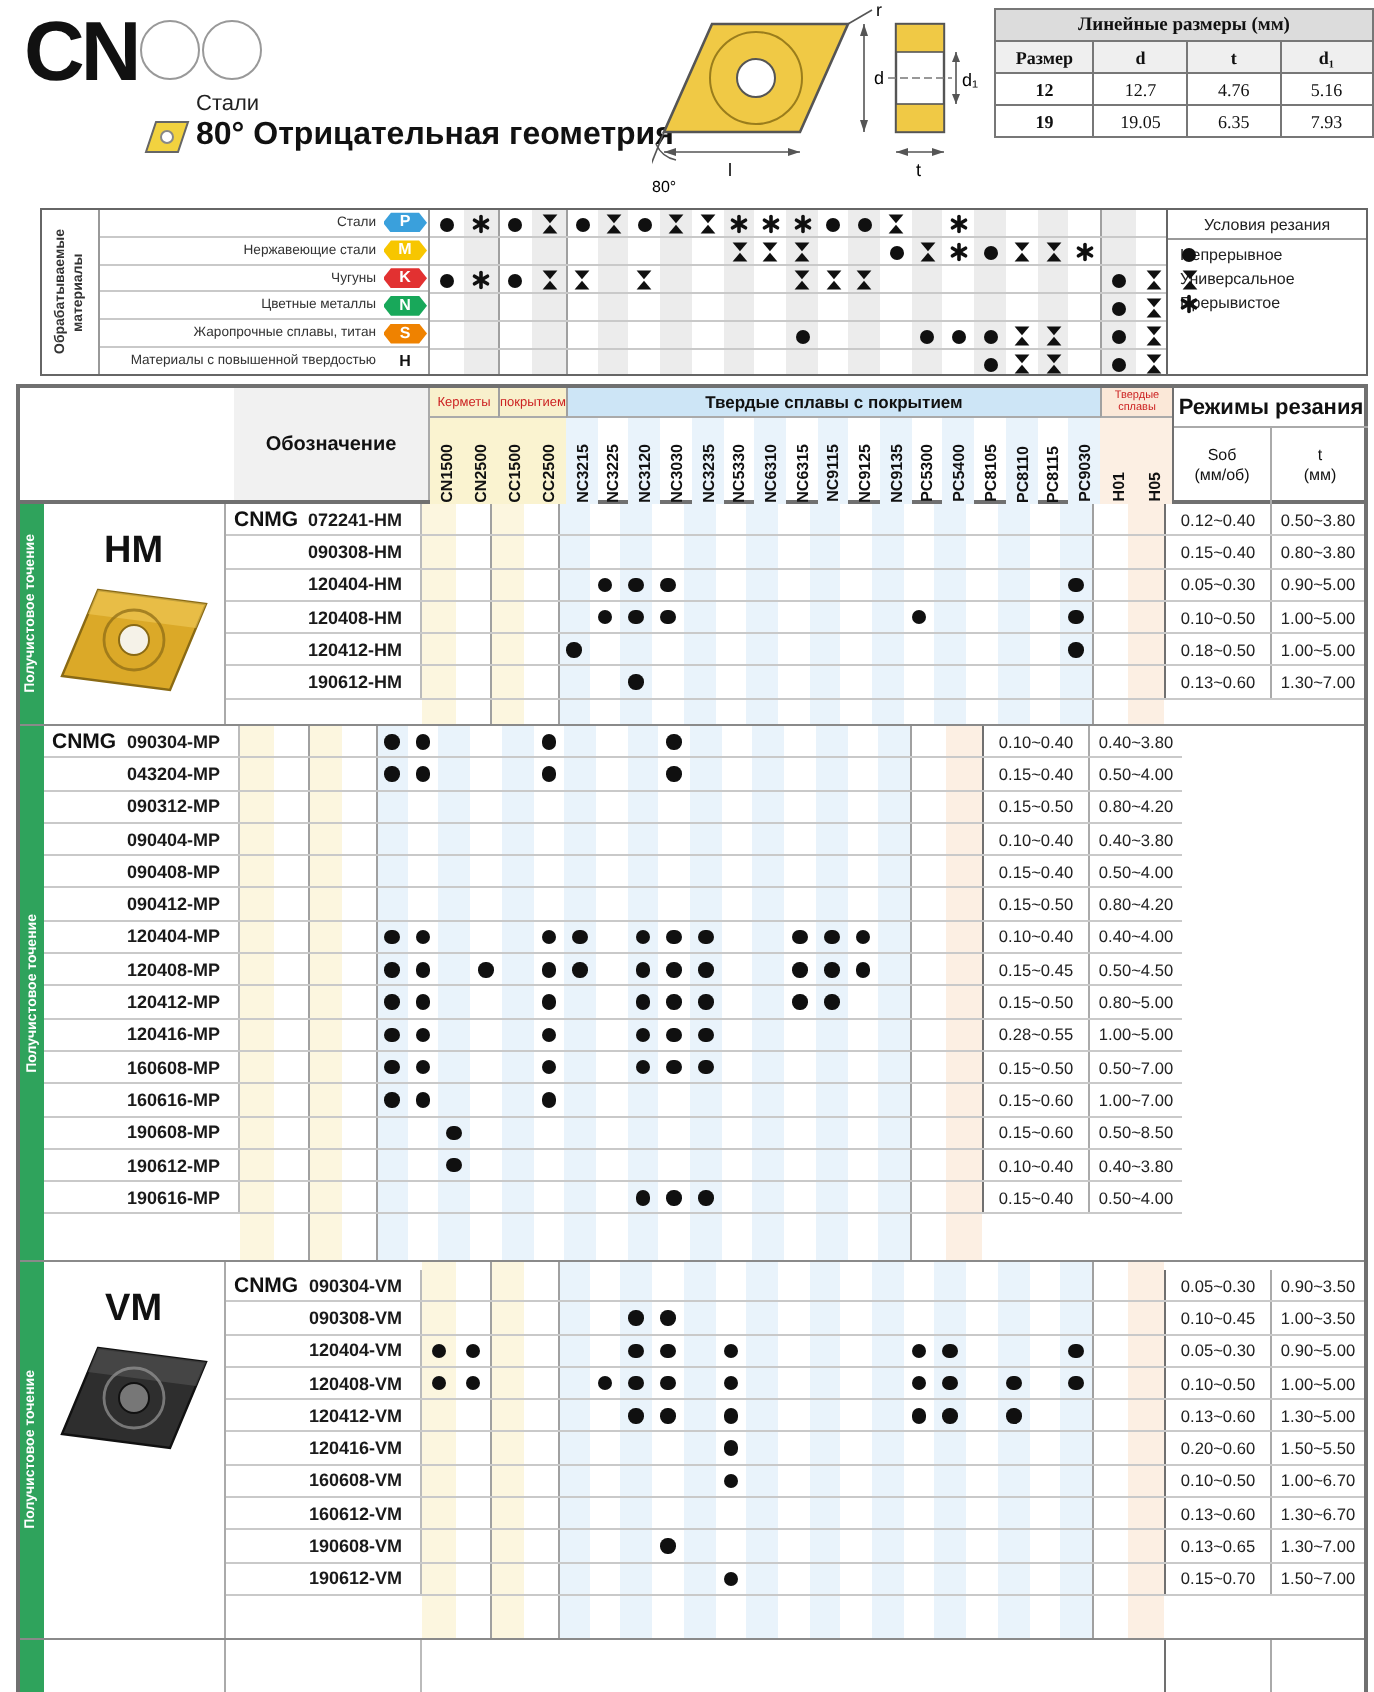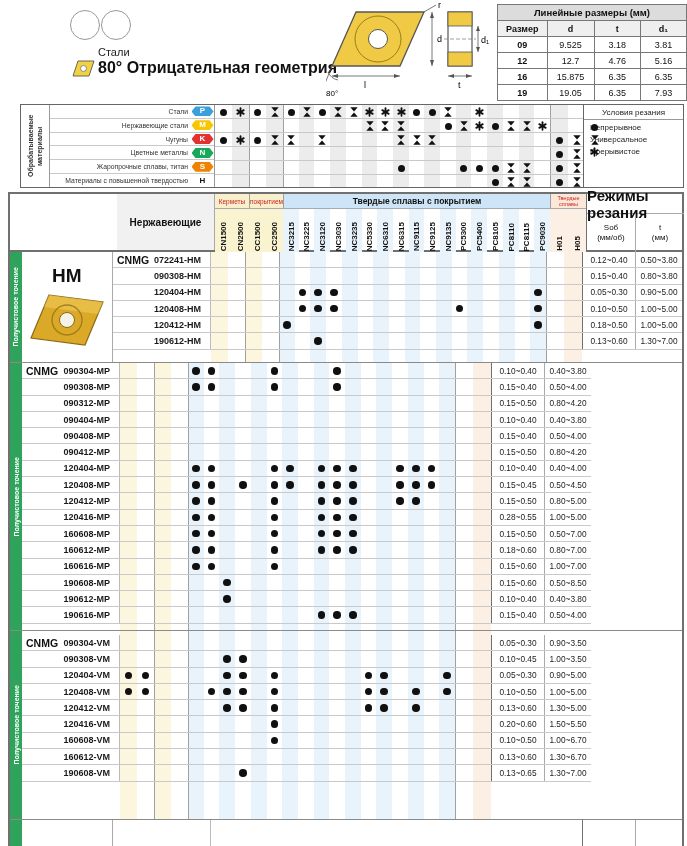--- a/index.html
+++ b/index.html
@@ -7,21 +7,21 @@
         font-family:"Liberation Sans",sans-serif;color:#111;}
   
   .cn-title{position:absolute;left:12px;top:2px;font-size:42px;font-weight:900;letter-spacing:-2px;}
   .ph-circle{position:absolute;top:10px;width:28px;height:28px;border:1px solid #999;border-radius:50%;}
   .c1{left:70px}.c2{left:101px}
   .shape-label{position:absolute;left:98px;top:46px;font-size:11px;color:#222;}
   .geom-label{position:absolute;left:98px;top:59px;font-size:16px;font-weight:bold;}
   .shape-icon{position:absolute;left:72px;top:60px;}
   
   .dim-table{position:absolute;left:497px;top:4px;border-collapse:collapse;}
-  .dim-table td,.dim-table th{border:1px solid #777;font-size:9px;text-align:center;padding:1px 2px;height:13px;}
+  .dim-table td,.dim-table th{border:1px solid #777;font-size:9px;text-align:center;padding:1px 2px;height:13px;font-family:Liberation Serif, serif;}
   .dim-table .ttl{background:#dcdcdc;font-weight:bold;font-size:9.5px;}
   .dim-table .hdr{background:#efefef;font-weight:bold;}
   .dim-table .szc{font-weight:bold;width:46px;}
   .dim-table td{width:44px;background:#fff;}
   
   .diagram{position:absolute;left:326px;top:2px;}
   
   .mat-box{position:absolute;left:20px;top:104px;width:564px;height:84px;border:1px solid #666;box-sizing:border-box;display:flex;}
   .mat-axis{width:28px;border-right:1px solid #999;display:flex;align-items:center;justify-content:center;}
   .mat-axis span{writing-mode:vertical-rl;transform:rotate(180deg);font-size:7px;font-weight:bold;color:#333;text-align:center;line-height:1.3;}
@@ -54,21 +54,21 @@
   .h-grid{position:absolute;left:205px;top:0;width:371px;height:100%;padding-left:44px;}
   .g-band{position:absolute;top:0;height:15px;box-sizing:border-box;display:flex;align-items:center;justify-content:center;border-bottom:1px solid #aaa;}
   .g-cermet{left:0;width:34px;background:#f8f0cc;color:#c22;font-size:6.5px;}
   .g-ccermet{left:34px;width:34px;background:#f8f0cc;color:#c22;font-size:6.5px;border-left:1px solid #a0a0a0;}
   .g-carbide{left:68px;width:267px;background:#cde5f6;font-size:8.5px;font-weight:bold;border-left:1px solid #a0a0a0;}
   .g-uncoated{left:335px;width:36px;background:#fbe8d8;color:#c22;font-size:5.5px;line-height:1.1;border-left:1px solid #a0a0a0;text-align:center;flex-direction:column;}
   .col-labels{position:absolute;left:0;top:15px;width:371px;height:43px;}
   .col-lab{position:absolute;top:0;height:43px;display:flex;align-items:flex-end;justify-content:center;box-sizing:border-box;}
   .col-lab span{writing-mode:vertical-rl;transform:rotate(180deg);font-size:8px;font-weight:bold;white-space:nowrap;margin-bottom:1px;}
   .h-modes{position:absolute;left:576px;top:0;width:98px;height:100%;border-left:1px solid #707070;box-sizing:border-box;}
-  .modes-title{height:20px;display:flex;align-items:center;justify-content:center;font-size:15px;font-weight:bold;border-bottom:1px solid #aaa;box-sizing:border-box;}
+  .modes-title{height:20px;display:flex;align-items:center;justify-content:center;font-size:11px;font-weight:bold;border-bottom:1px solid #aaa;box-sizing:border-box;}
   .modes-sub{display:flex;height:38px;}
   .sub-cell{flex:1;display:flex;flex-direction:column;align-items:center;justify-content:center;font-size:8px;line-height:1.25;}
   .sub-cell:last-child{border-left:1px solid #aaa;}
   
   .section{display:flex;border-bottom:1.5px solid #8a8a8a;box-sizing:border-box;position:relative;}
   .sidebar{width:12px;background:#2fa35c;display:flex;align-items:center;justify-content:center;}
   .sidebar span{writing-mode:vertical-rl;transform:rotate(180deg);color:#fff;font-size:7px;font-weight:bold;white-space:nowrap;}
   .smp-cell{width:95px;border-right:1px solid #aaa;box-sizing:border-box;display:flex;flex-direction:column;align-items:center;background:#fff;}
   .smp-label{font-size:19px;font-weight:bold;margin-top:14px;line-height:1;}
   .labelrow{display:flex;align-items:center;gap:3px;margin-top:14px;}
@@ -89,20 +89,21 @@
   .filler{flex:1;}
   .dot{position:absolute;width:7.5px;height:7.5px;border-radius:50%;background:#101010;top:4px;}
   
   .stub{display:flex;height:28px;}
 </style>
 </head>
 <body>
 
 <div class="page">
 
+  <div class="cn-title">CN</div>
   <div class="ph-circle c1"></div>
   <div class="ph-circle c2"></div>
   <div class="shape-label">Стали</div>
   <div class="shape-icon">
     <svg width="23" height="17" viewBox="0 0 23 17">
         <polygon points="6,1 22,1 17,16 1,16" fill="#f2d23f" stroke="#666" stroke-width="1"></polygon>
         <circle cx="11.5" cy="8.5" r="3" fill="#fff" stroke="#888"></circle>
       </svg>
   </div>
   <div class="geom-label">80° Отрицательная геометрия</div>
@@ -145,36 +146,24 @@
         <tr>
           <th class="ttl" colspan="4">Линейные размеры (мм)</th>
         </tr>
         <tr>
           <th class="hdr">Размер</th>
           <th class="hdr">d</th>
           <th class="hdr">t</th>
           <th class="hdr">d₁</th>
         </tr>
         <tr>
-          <td class="szc">09</td>
-          <td>9.525</td>
-          <td>3.18</td>
-          <td>3.81</td>
-        </tr>
-        <tr>
           <td class="szc">12</td>
           <td>12.7</td>
           <td>4.76</td>
           <td>5.16</td>
-        </tr>
-        <tr>
-          <td class="szc">16</td>
-          <td>15.875</td>
-          <td>6.35</td>
-          <td>6.35</td>
         </tr>
         <tr>
           <td class="szc">19</td>
           <td>19.05</td>
           <td>6.35</td>
           <td>7.93</td>
         </tr>
       </tbody>
   </table>
 
@@ -558,21 +547,21 @@
               </g>
             </svg>
           </span>
           <span>Прерывистое</span>
         </div>
       </div>
   </div>
 
   <div class="main-box">
     <div class="thead">
-      <div class="h-des">Нержавеющие</div>
+      <div class="h-des">Обозначение</div>
       <div class="h-grid">
         <div class="g-band g-cermet">Керметы</div>
         <div class="g-band g-ccermet">покрытием</div>
         <div class="g-band g-carbide">Твердые сплавы с покрытием</div>
         <div class="g-band g-uncoated">
           <span>Твердые</span>
             <span>сплавы</span>
         </div>
         <div class="col-labels" id="col-labels">
             <div class="col-lab" style="left: 0px; width: 17px; background: rgb(250, 243, 208);">
@@ -813,21 +802,21 @@
                 <span class="dot" style="left: 72.25px;"></span>
                 <span class="dot" style="left: 87.75px;"></span>
                 <span class="dot" style="left: 150.75px;"></span>
                 <span class="dot" style="left: 213.25px;"></span>
               </div>
               <div class="t-feed">0.10~0.40</div>
               <div class="t-dep">0.40~3.80</div>
             </div>
             <div class="trow">
               <div class="t-name">
-                <span class="t-size">090308-MP</span>
+                <span class="t-size">043204-MP</span>
               </div>
               <div class="t-grid">
                 <span class="dot" style="left: 72.25px;"></span>
                 <span class="dot" style="left: 87.75px;"></span>
                 <span class="dot" style="left: 150.75px;"></span>
                 <span class="dot" style="left: 213.25px;"></span>
               </div>
               <div class="t-feed">0.15~0.40</div>
               <div class="t-dep">0.50~4.00</div>
             </div>
@@ -944,83 +933,77 @@
                 <span class="dot" style="left: 150.75px;"></span>
                 <span class="dot" style="left: 197.75px;"></span>
                 <span class="dot" style="left: 213.25px;"></span>
                 <span class="dot" style="left: 229.25px;"></span>
               </div>
               <div class="t-feed">0.15~0.50</div>
               <div class="t-dep">0.50~7.00</div>
             </div>
             <div class="trow">
               <div class="t-name">
-                <span class="t-size">160612-MP</span>
+                <span class="t-size">160616-MP</span>
               </div>
               <div class="t-grid">
                 <span class="dot" style="left: 72.25px;"></span>
                 <span class="dot" style="left: 87.75px;"></span>
                 <span class="dot" style="left: 150.75px;"></span>
+              </div>
+              <div class="t-feed">0.15~0.60</div>
+              <div class="t-dep">1.00~7.00</div>
+            </div>
+            <div class="trow">
+              <div class="t-name">
+                <span class="t-size">190608-MP</span>
+              </div>
+              <div class="t-grid">
+                <span class="dot" style="left: 103.25px;"></span>
+              </div>
+              <div class="t-feed">0.15~0.60</div>
+              <div class="t-dep">0.50~8.50</div>
+            </div>
+            <div class="trow">
+              <div class="t-name">
+                <span class="t-size">190612-MP</span>
+              </div>
+              <div class="t-grid">
+                <span class="dot" style="left: 103.25px;"></span>
+              </div>
+              <div class="t-feed">0.10~0.40</div>
+              <div class="t-dep">0.40~3.80</div>
+            </div>
+            <div class="trow">
+              <div class="t-name">
+                <span class="t-size">190616-MP</span>
+              </div>
+              <div class="t-grid">
                 <span class="dot" style="left: 197.75px;"></span>
                 <span class="dot" style="left: 213.25px;"></span>
                 <span class="dot" style="left: 229.25px;"></span>
               </div>
-              <div class="t-feed">0.18~0.60</div>
-              <div class="t-dep">0.80~7.00</div>
-            </div>
-            <div class="trow">
-              <div class="t-name">
-                <span class="t-size">160616-MP</span>
-              </div>
-              <div class="t-grid">
-                <span class="dot" style="left: 72.25px;"></span>
-                <span class="dot" style="left: 87.75px;"></span>
-                <span class="dot" style="left: 150.75px;"></span>
-              </div>
-              <div class="t-feed">0.15~0.60</div>
-              <div class="t-dep">1.00~7.00</div>
-            </div>
-            <div class="trow">
-              <div class="t-name">
-                <span class="t-size">190608-MP</span>
-              </div>
-              <div class="t-grid">
-                <span class="dot" style="left: 103.25px;"></span>
-              </div>
-              <div class="t-feed">0.15~0.60</div>
-              <div class="t-dep">0.50~8.50</div>
-            </div>
-            <div class="trow">
-              <div class="t-name">
-                <span class="t-size">190612-MP</span>
-              </div>
-              <div class="t-grid">
-                <span class="dot" style="left: 103.25px;"></span>
-              </div>
-              <div class="t-feed">0.10~0.40</div>
-              <div class="t-dep">0.40~3.80</div>
-            </div>
-            <div class="trow">
-              <div class="t-name">
-                <span class="t-size">190616-MP</span>
-              </div>
-              <div class="t-grid">
-                <span class="dot" style="left: 197.75px;"></span>
-                <span class="dot" style="left: 213.25px;"></span>
-                <span class="dot" style="left: 229.25px;"></span>
-              </div>
               <div class="t-feed">0.15~0.40</div>
               <div class="t-dep">0.50~4.00</div>
             </div>
             <div class="filler" style="z-index: 1;"></div>
           </div>
         </div>
         <div class="section" style="height: 189px;">
           <div class="sidebar">
             <span>Получистовое точение</span>
+          </div>
+          <div class="smp-cell">
+            <div class="smp-label">VM</div>
+            <div style="margin-top: 8px;"><svg width="76" height="54" viewBox="0 0 76 54">
+                <polygon points="20,2 74,9 56,52 2,45" fill="#2e2e2e" stroke="#111" stroke-width="1.2"></polygon>
+                <polygon points="20,2 74,9 69,21 15,14" fill="#5a5a5a" opacity="0.55"></polygon>
+                <circle cx="38" cy="27" r="15" fill="none" stroke="#999" stroke-width="1.4" opacity="0.7"></circle>
+                <circle cx="38" cy="27" r="7.5" fill="#777" stroke="#111"></circle>
+              </svg></div>
           </div>
           <div class="rows-block">
             <div class="stripes">
               <div class="stripe" style="left: 0px; width: 17px; background: rgb(252, 246, 223);"></div>
               <div class="stripe" style="left: 17px; width: 17px;"></div>
               <div class="stripe" style="left: 34px; width: 17px; background: rgb(252, 246, 223);"></div>
               <div class="stripe" style="left: 51px; width: 17px;"></div>
               <div class="stripe" style="left: 68px; width: 16px; background: rgb(233, 243, 251);"></div>
               <div class="stripe" style="left: 84px; width: 15px;"></div>
               <div class="stripe" style="left: 99px; width: 16px; background: rgb(233, 243, 251);"></div>
@@ -1147,20 +1130,30 @@
             <div class="trow">
               <div class="t-name">
                 <span class="t-size">190608-VM</span>
               </div>
               <div class="t-grid">
                 <span class="dot" style="left: 119.25px;"></span>
               </div>
               <div class="t-feed">0.13~0.65</div>
               <div class="t-dep">1.30~7.00</div>
             </div>
+            <div class="trow">
+              <div class="t-name">
+                <span class="t-size">190612-VM</span>
+              </div>
+              <div class="t-grid">
+                <span class="dot" style="left: 150.75px;"></span>
+              </div>
+              <div class="t-feed">0.15~0.70</div>
+              <div class="t-dep">1.50~7.00</div>
+            </div>
             <div class="filler" style="z-index: 1;"></div>
           </div>
         </div>
       </div>
     <div class="stub">
       <div class="sidebar"></div>
       <div class="smp-cell" style="height:28px"></div>
       <div class="rows-block" style="height:28px">
         <div class="trow nob" style="height:28px">
           <div class="t-name"></div>

